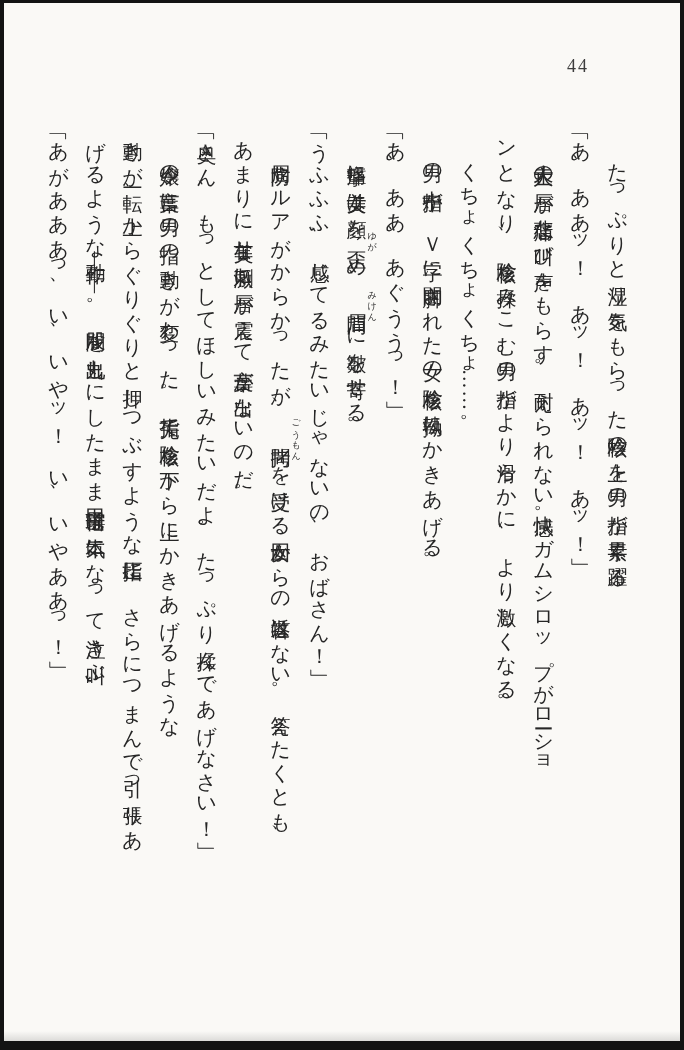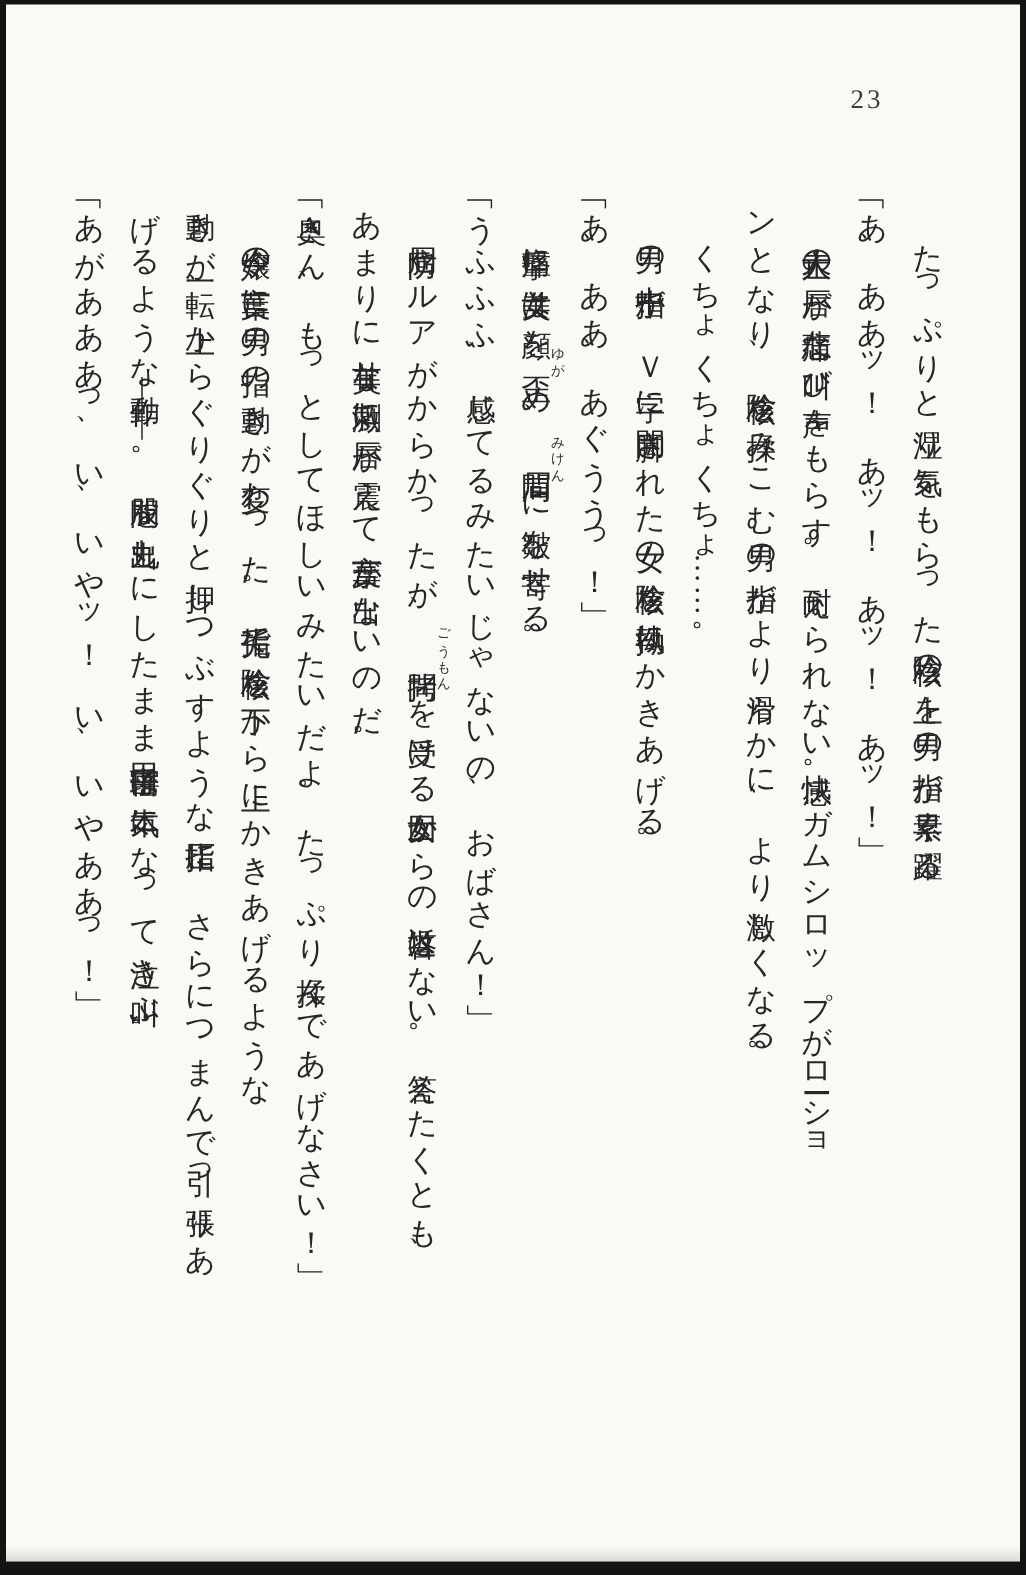--- a/index.html
+++ b/index.html
@@ -61,21 +61,21 @@
     font-size: 9px;
     letter-spacing: 0.5px;
     line-height: 1;
     color: #2e2e2e;
   }
 </style>
 </head>
 <body>
 
 <div class="page">
-  <div class="page-number">23</div>
+  <div class="page-number">44</div>
   <div class="text-block">
       <div class="col indent">たっぷりと湿り気をもらった陰核の上を男の指が素早く躍る。</div>
       <div class="col">「あ、ああッ！　あッ！　あッ！　あッ！」</div>
       <div class="col indent">未亡人の唇が悲痛な叫び声をもらす。耐えられない快感。ガムシロップがローショ</div>
       <div class="col">ンとなり、陰核を揉みこむ男の指がより滑らかに、より激しくなる。</div>
       <div class="col indent">くちょくちょくちょ……。</div>
       <div class="col indent">男の中指が、Ｖ字に開脚された女の陰核を執拗にかきあげる。</div>
       <div class="col">「あ、ああ、あぐううっ！」</div>
       <div class="col indent">痛撃に美女は顔を<ruby>歪<rt>ゆが</rt></ruby>め、<ruby>眉間<rt>みけん</rt></ruby>に皺を寄せる。</div>
       <div class="col">「うふふふ、感じてるみたいじゃないの、おばさん！」</div>

